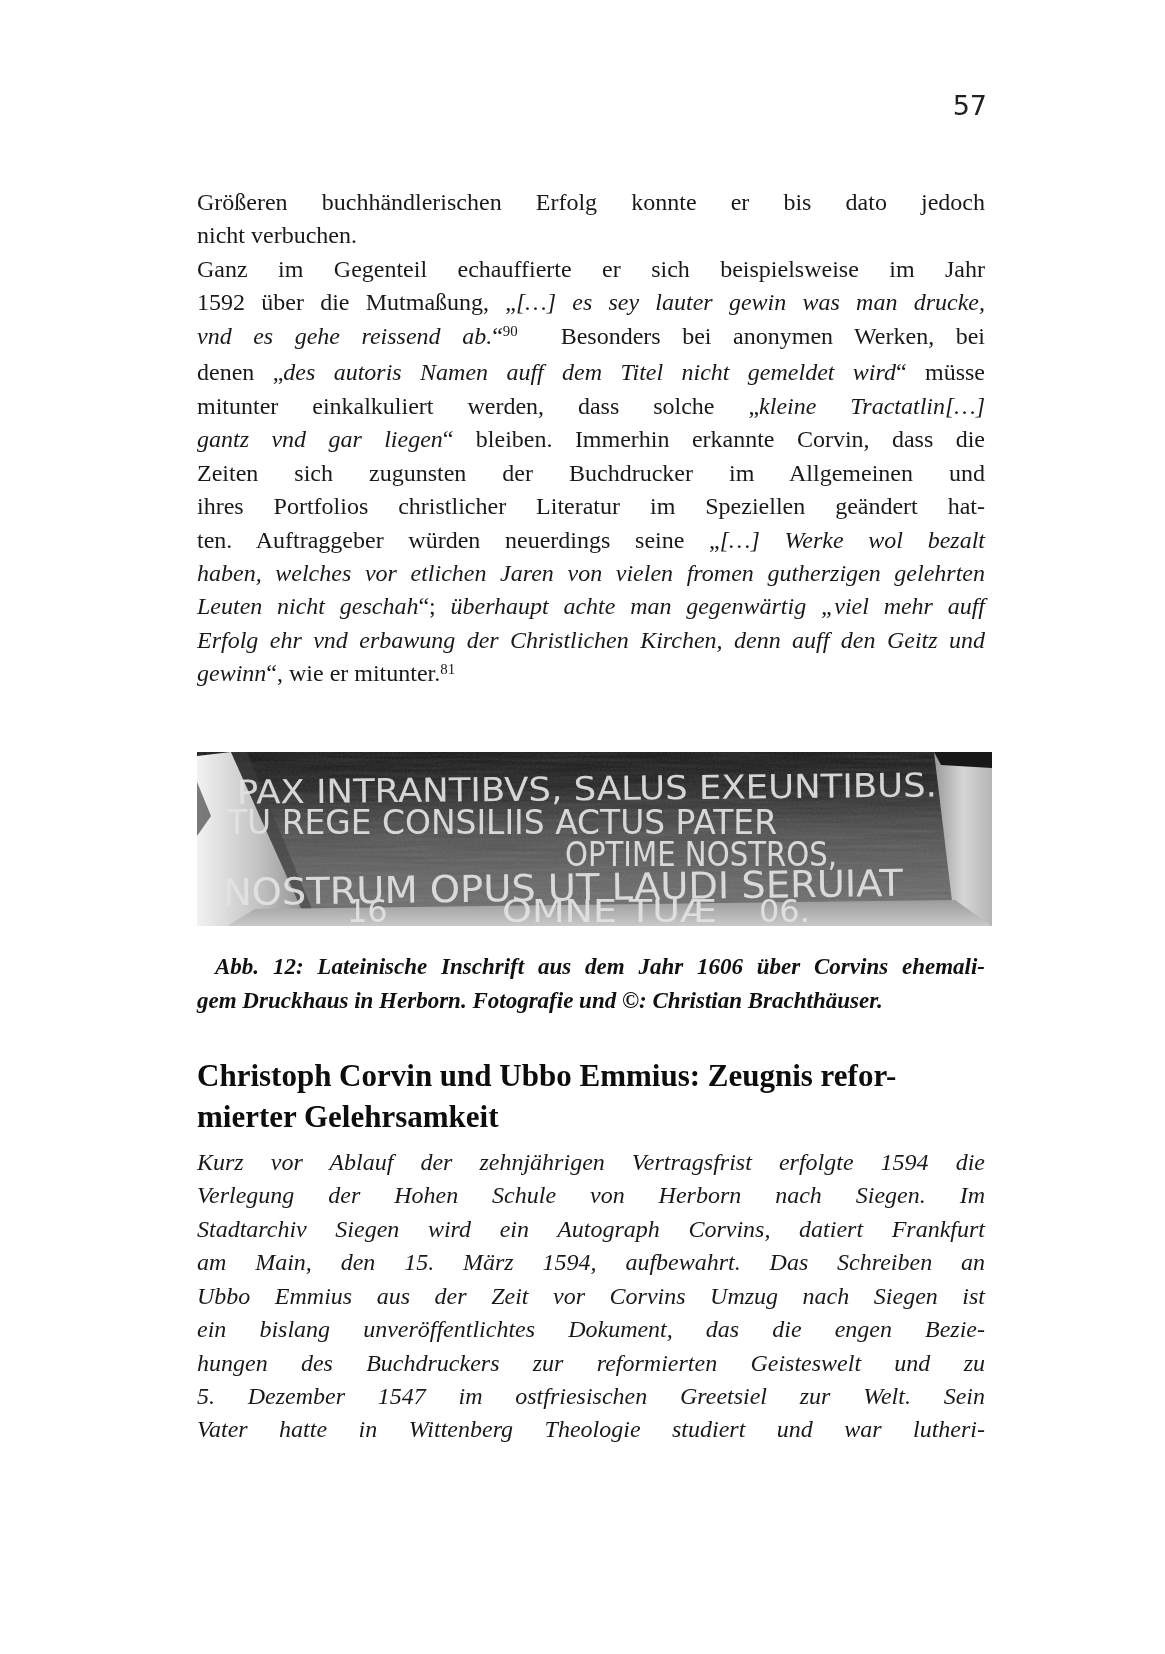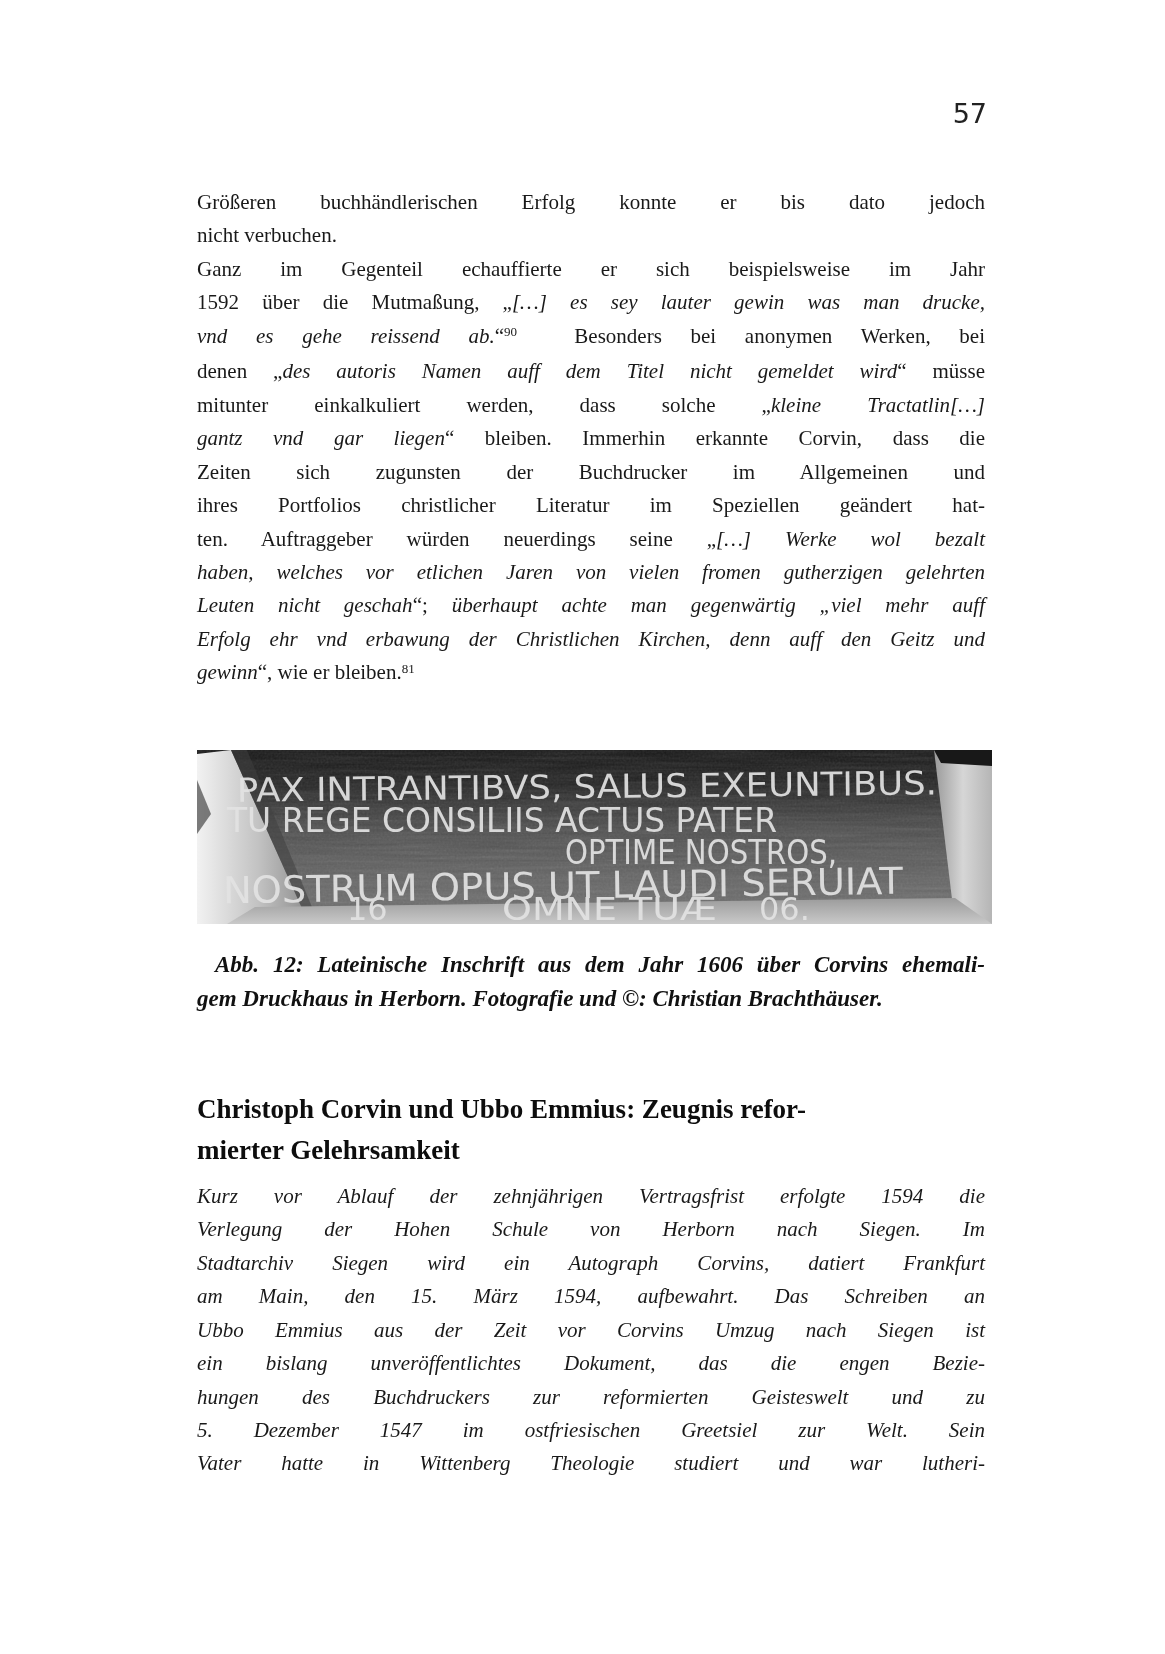--- a/index.html
+++ b/index.html
@@ -7,31 +7,31 @@
     position: relative;
     width: 1165px; height: 1654px;
     margin: 0 auto;
     background: #ffffff;
     color: #161616;
     font-family: "Liberation Serif", "DejaVu Serif", serif;
     overflow: hidden;
   }
   .page-number {
     position: absolute;
-    top: 98px; right: 178px;
+    top: 90px; right: 178px;
     font-family: "DejaVu Sans", "Liberation Sans", sans-serif;
     font-size: 27px; color: #222; margin-left: 8px;
   }
   .content {
     position: absolute;
     left: 197px; top: 186px;
     width: 788px;
   }
   .para {
-    font-size: 21px;
+    font-size: 24px;
     line-height: 33.45px;
     letter-spacing: 0px;
     color: #191919;
   }
   .tline { text-align: justify; text-align-last: justify; }
   .tline.last { text-align-last: left; }
   .it { font-style: italic; }
   .sup { font-size: 0.62em; position: relative; top: -0.5em; font-style: normal; }
 
   figure.photo {
@@ -42,22 +42,22 @@
   .caption {
     margin-top: 24px;
     font-size: 23px;
     line-height: 34.5px;
     font-weight: bold;
     font-style: italic;
     color: #111;
   }
   .caption .tline.first { text-indent: 18px; }
   .heading {
-    margin-top: 72px;
-    font-size: 27px;
+    margin-top: 36px;
+    font-size: 31px;
     line-height: 41px;
     font-weight: bold;
     color: #0d0d0d;
   }
   .p3 { margin-top: 9px; font-style: italic; }
 </style>
 </head>
 <body>
 
 <div class="page">
@@ -76,21 +76,21 @@
         <div class="tline"><span class="it">vnd es gehe reissend ab.</span><span>“</span><span class="sup">90</span><span>&nbsp; Besonders bei anonymen Werken, bei</span></div>
         <div class="tline"><span>denen „</span><span class="it">des autoris Namen auff dem Titel nicht gemeldet wird</span><span>“ müsse</span></div>
         <div class="tline"><span>mitunter einkalkuliert werden, dass solche „</span><span class="it">kleine Tractatlin[…]</span></div>
         <div class="tline"><span class="it">gantz vnd gar liegen</span><span>“ bleiben. Immerhin erkannte Corvin, dass die</span></div>
         <div class="tline"><span>Zeiten sich zugunsten der Buchdrucker im Allgemeinen und</span></div>
         <div class="tline"><span>ihres Portfolios christlicher Literatur im Speziellen geändert hat-</span></div>
         <div class="tline"><span>ten. Auftraggeber würden neuerdings seine „</span><span class="it">[…] Werke wol bezalt</span></div>
         <div class="tline"><span class="it">haben, welches vor etlichen Jaren von vielen fromen gutherzigen gelehrten</span></div>
         <div class="tline"><span class="it">Leuten nicht geschah</span><span>“; </span><span class="it">überhaupt achte man gegenwärtig „viel mehr auff</span></div>
         <div class="tline"><span class="it">Erfolg ehr vnd erbawung der Christlichen Kirchen, denn auff den Geitz und</span></div>
-        <div class="tline last"><span class="it">gewinn</span><span>“, wie er bleiben.</span><span class="sup">81</span></div>
+        <div class="tline last"><span class="it">gewinn</span><span>“, wie er mitunter.</span><span class="sup">81</span></div>
       </div>
 
     <figure class="photo">
       <svg width="795" height="174" viewBox="0 0 795 174" role="img">
         <defs>
           <linearGradient id="panelGrad" x1="0" y1="0" x2="0" y2="1">
             <stop offset="0" stop-color="#101010"></stop>
             <stop offset="0.18" stop-color="#1d1d1d"></stop>
             <stop offset="0.45" stop-color="#4a4a4a"></stop>
             <stop offset="0.75" stop-color="#626262"></stop>

